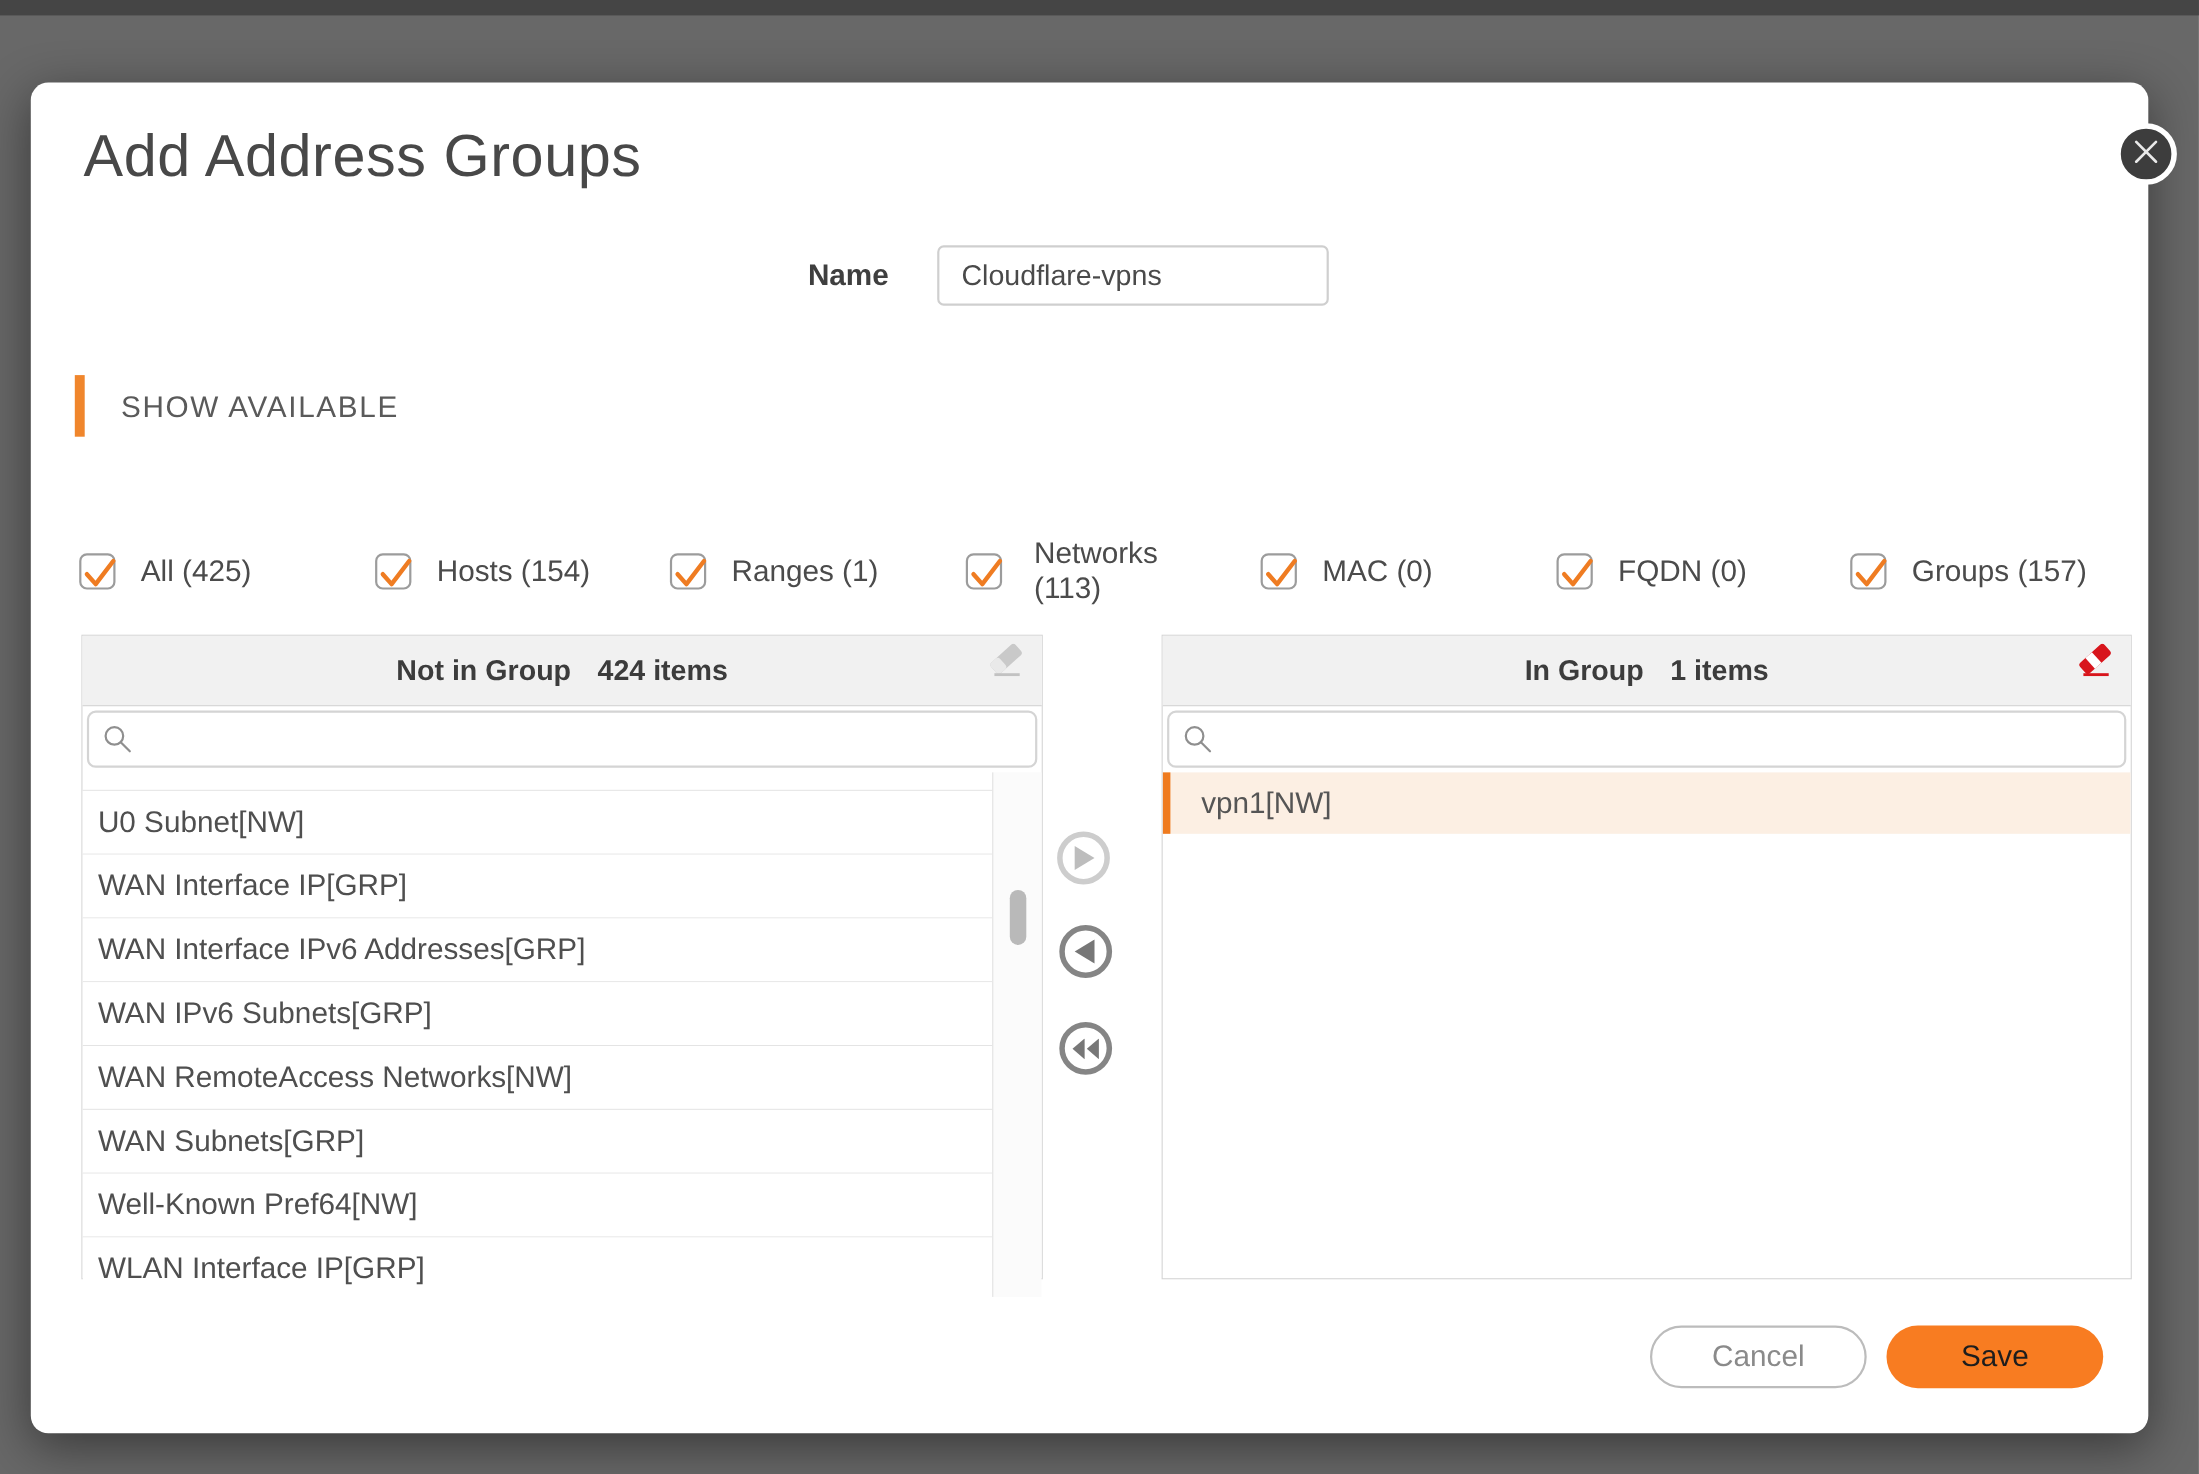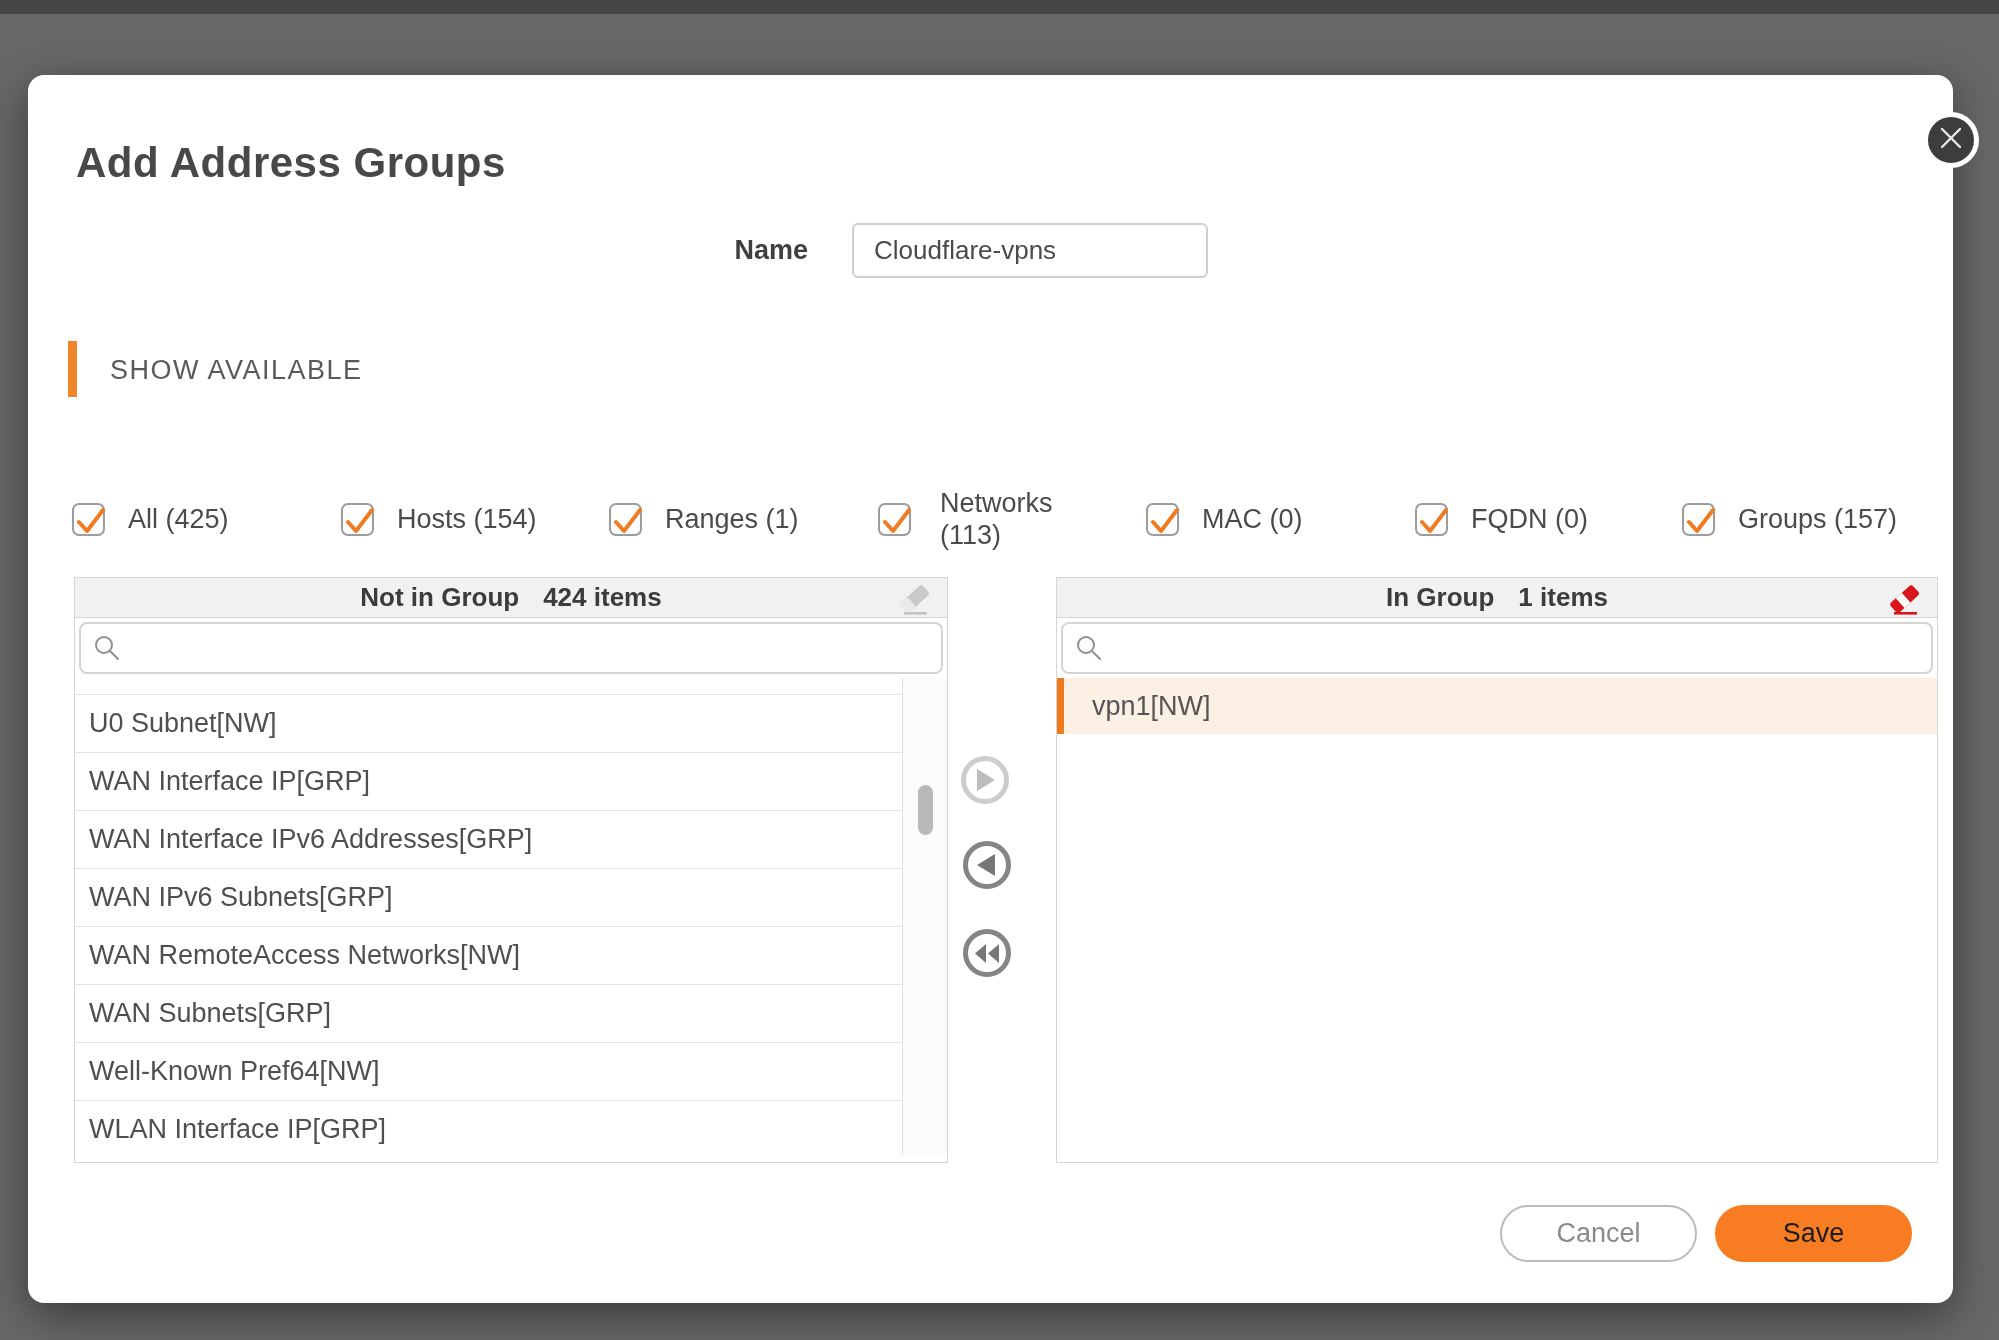--- a/index.html
+++ b/index.html
@@ -14,21 +14,21 @@
     position:absolute; left:0; top:0; width:100%; height:14px;
     background:#454545;
   }
   .modal {
     position:absolute; left:28px; top:75px; width:1925px; height:1228px;
     background:#ffffff; border-radius:16px;
     box-shadow:0 12px 45px rgba(0,0,0,0.45);
   }
   .dialog-title {
     position:absolute; left:48px; top:36px;
-    font-size:42px; font-weight:bold; color:#484848; letter-spacing:0.5px;margin-top:28px;
+    font-size:54px; font-weight:normal; color:#484848; letter-spacing:0.5px;
   }
   .close-btn {
     position:absolute; left:1895px; top:37px; width:56px; height:56px;
     border-radius:50%; background:#3d3d3d; border:5px solid #ffffff;
     display:flex; align-items:center; justify-content:center; cursor:pointer;
   }
   
   .name-label {
     position:absolute; left:700px; top:160px; width:80px;
     font-size:27px; font-weight:bold; color:#3f3f3f; text-align:right;
@@ -59,21 +59,21 @@
   }
   .checkbox svg { position:absolute; left:-1px; top:-4px; overflow:visible; }
   .filter-label { font-size:27px; color:#4b4b4b; line-height:1.2; }
   
   .panel {
     position:absolute; top:502px; background:#fff; border:1px solid #d5d5d5;
   }
   .panel-left  { left:46px;  width:874px; height:586px; }
   .panel-right { left:1028px; width:882px; height:586px; }
   .panel-header {
-    height:40px; background:#f1f1f1; border-bottom:1px solid #d5d5d5;
+    height:64px; background:#f1f1f1; border-bottom:1px solid #d5d5d5;
     display:flex; align-items:center; justify-content:center; gap:24px;
     position:relative; font-size:26px; font-weight:bold; color:#3c3c3c;text-align:right;
   }
   .clear-btn {
     position:absolute; right:12px; top:5px; width:40px; height:38px;
     cursor:pointer; display:flex; align-items:center; justify-content:center;
   }
   .search-row { padding:4px; }
   .search-box {
     height:52px; border:2px solid #d4d4d4; border-radius:8px;

